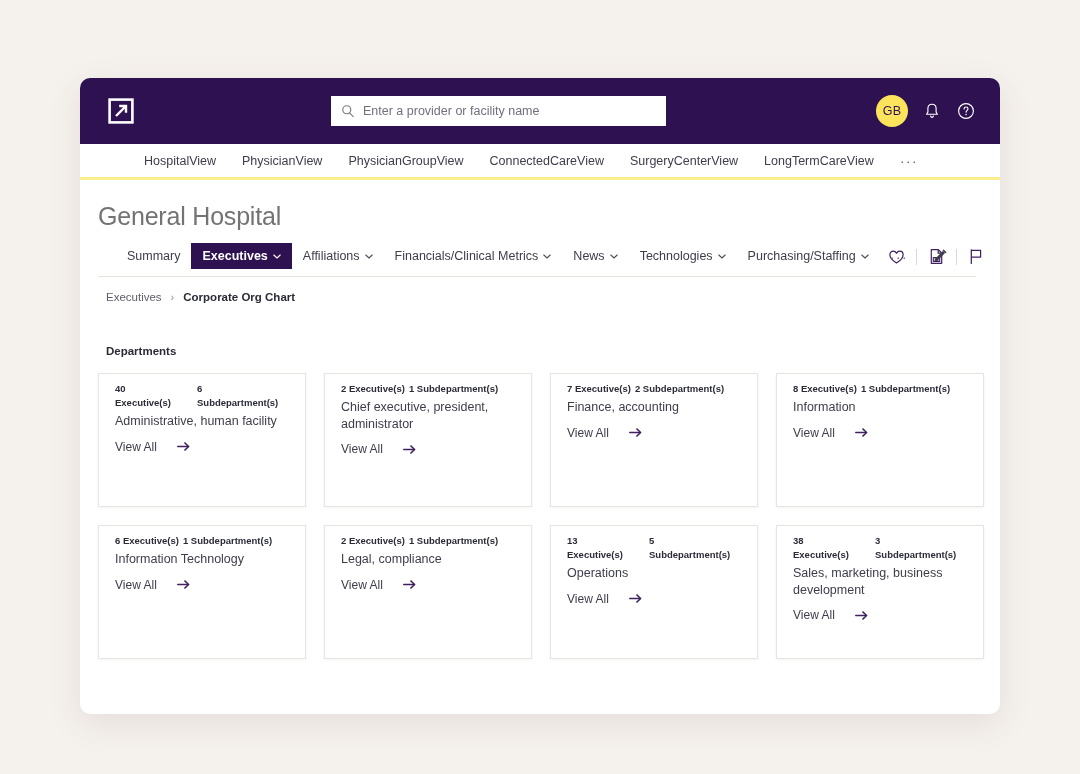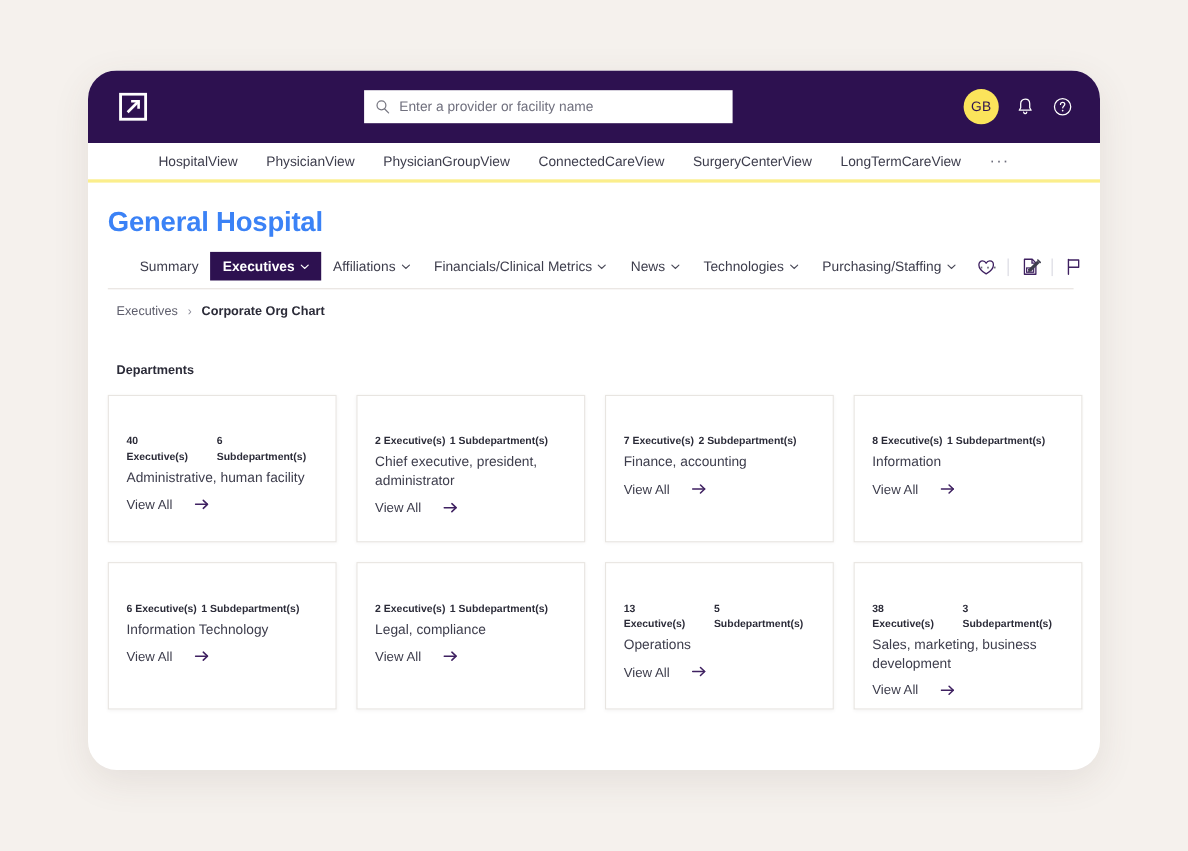--- a/index.html
+++ b/index.html
@@ -10,25 +10,25 @@
     background: #f5f1ed;
     font-family: "Liberation Sans", sans-serif;
     overflow: hidden;
     position: relative;
   }
 
   
   .app-window {
     position: absolute;
     left: 80px;
-    top: 64px;
+    top: 78px;
     width: 920px;
     height: 636px;
     background: #ffffff;
-    border-radius: 26px;
+    border-radius: 10px;
     box-shadow: 0 10px 34px rgba(90,70,60,0.10);
     overflow: hidden;
   }
 
   
   .topbar {
     position: relative;
     height: 66px;
     background: #2d1150;
     display: flex;
@@ -113,22 +113,22 @@
   }
   .eyebrow {
     font-size: 8.5px;
     letter-spacing: .9px;
     color: #8b8b98;
     text-transform: uppercase;
     margin-bottom: 3px;
   }
   .page-title {
     font-size: 25px;
-    color: #3b82f6;
-    font-weight: bold;
+    color: #737373;
+    font-weight: normal;
     letter-spacing: -.2px;
   }
 
   .head-actions {
     position: absolute;
     right: 16px;
     top: 68px;
     display: flex;
     align-items: center;
     gap: 11px;
@@ -194,21 +194,21 @@
     display: grid;
     grid-template-columns: repeat(4, 208px);
     gap: 18px;
     padding: 16px 0 0 18px;
   }
   .dept-card {
     height: 134px;
     background: #ffffff;
     border: 1px solid #e8e5e1;
     box-shadow: 0 1px 3px rgba(80,70,60,0.06);
-    padding: 36px 16px 0 16px;
+    padding: 9px 16px 0 16px;
   }
   .stat-line {
     display: flex;
     font-size: 9.5px;
     font-weight: bold;
     color: #2b2b38;
     margin-bottom: 5px;
     gap: 4px;
   }
   .stat-line.stacked {

